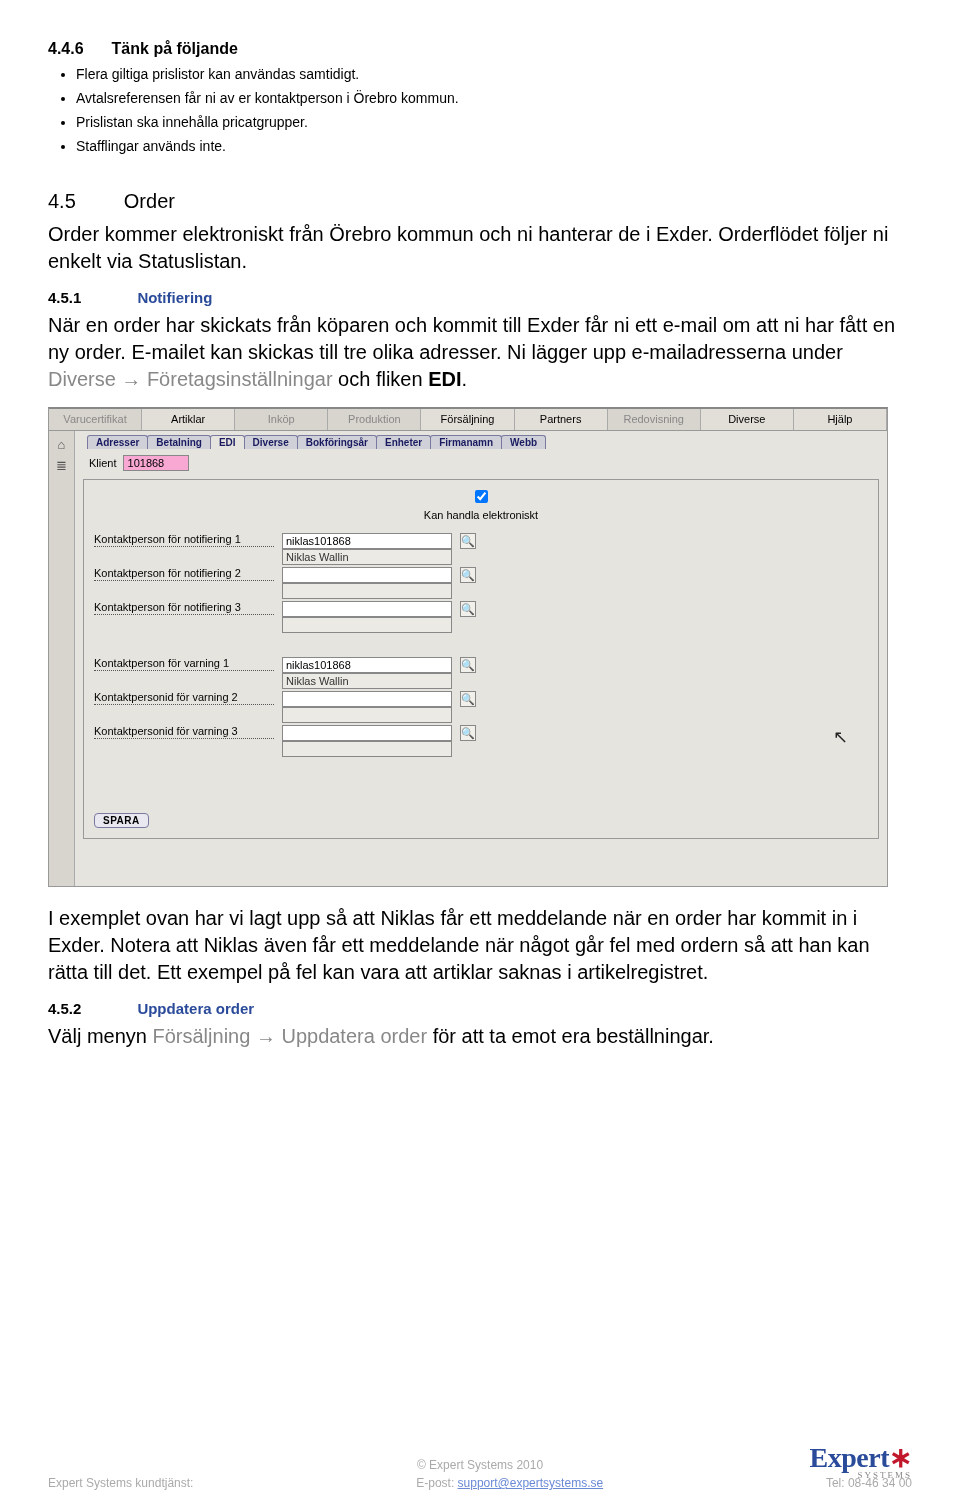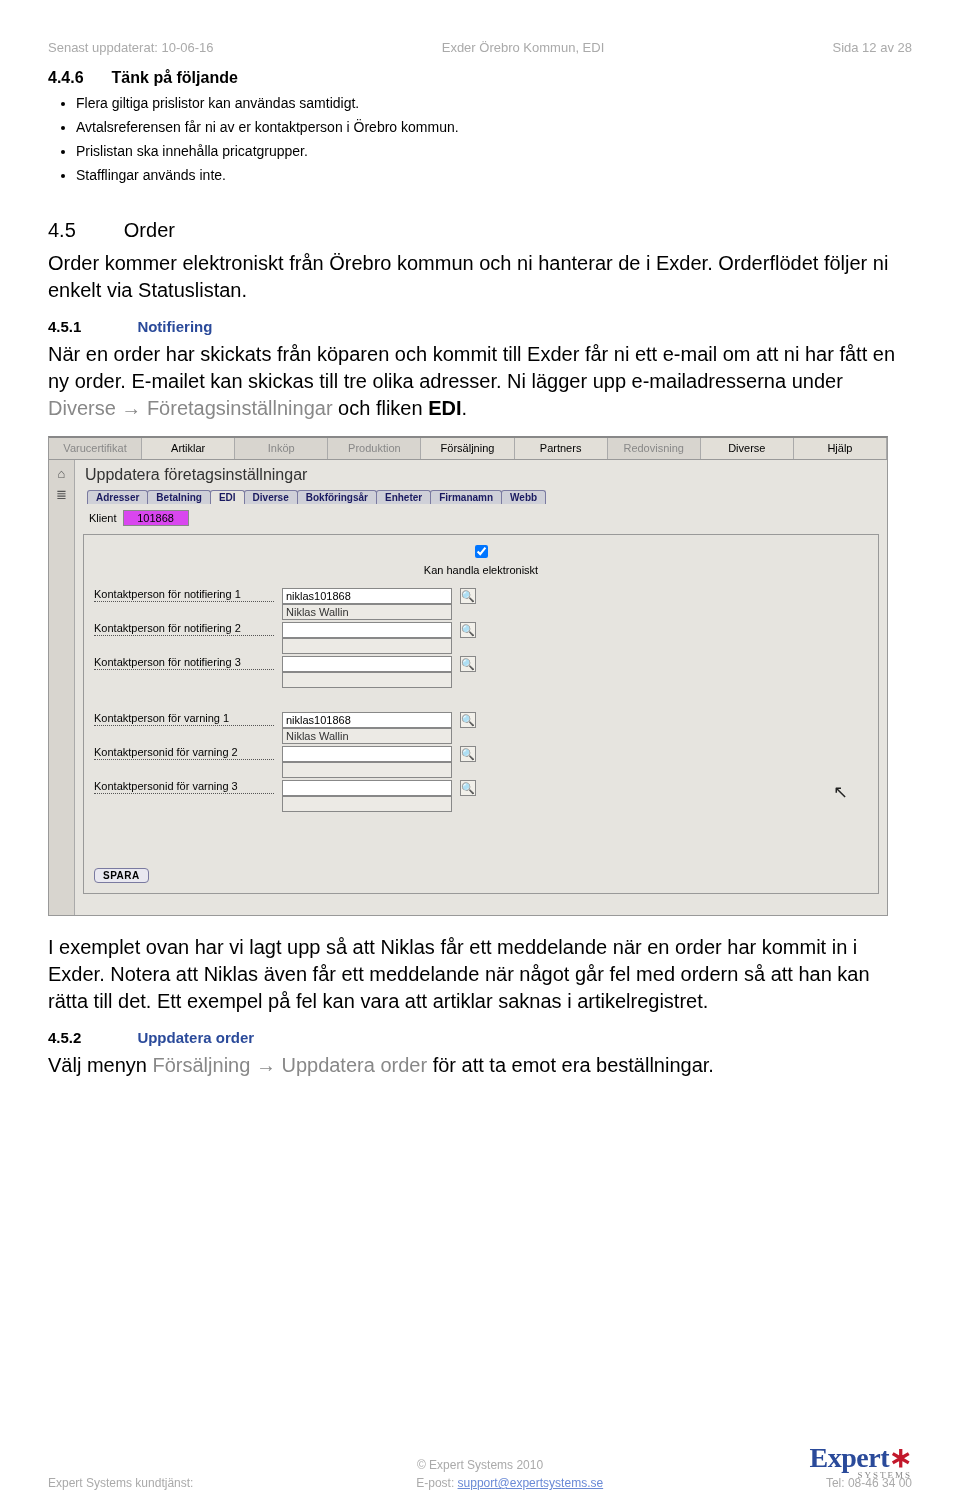--- a/index.html
+++ b/index.html
@@ -91,21 +91,21 @@
     border-radius:3px 3px 0 0;
     padding:1px 8px;
     margin-right:-1px;
     font-weight:bold;
     color:#1a1a60;
     font-size:10px;
     cursor:pointer;
   }
   .subtabs .st.active { background:#e6e4df; }
   .klient-row { margin: 6px 0 8px 6px; display:flex; align-items:center; gap:6px;}
-  .klient-row .box { border:1px solid #888; background:#d946ef; padding:1px 4px; width:66px; font-size:11px; text-align:center;}
+  .klient-row .box { border:1px solid #888; background:#f9a8d4; padding:1px 4px; width:66px; font-size:11px; text-align:left;}
   .panel {
     border:1px solid #999;
     background:#e6e4df;
     margin: 6px 0 0 0;
     height: 360px;
     padding: 8px 10px;
     position:relative;
   }
   .chkrow { display:flex; align-items:center; gap:6px; margin:2px 0 12px 0;flex-direction:column;}
   .chkrow input { margin:0; }
@@ -155,25 +155,20 @@
     font-family: Georgia, serif;
   }
   .logo .big { font-size:28px; font-weight:bold; color:#2a4a9a; letter-spacing:-0.5px;}
   .logo .dot { color:#c2182b;}
   .logo .sub { font-size:9px; color:#888; letter-spacing:2px; display:block; text-align:right; margin-top:-4px;}
 </style>
 </head>
 <body>
 
 <div class="page">
-  <div class="header-row">
-    <span>Senast uppdaterat: 10-06-16</span>
-    <span>Exder Örebro Kommun, EDI</span>
-    <span>Sida 12 av 28</span>
-  </div>
 
   <div class="num-title">
     <span class="num">4.4.6</span>
     <span class="txt">Tänk på följande</span>
   </div>
   <ul class="bullets">
     <li>Flera giltiga prislistor kan användas samtidigt.</li>
     <li>Avtalsreferensen får ni av er kontaktperson i Örebro kommun.</li>
     <li>Prislistan ska innehålla pricatgrupper.</li>
     <li>Stafflingar används inte.</li>
@@ -204,21 +199,20 @@
       <div class="tab inactive">Redovisning</div>
       <div class="tab">Diverse</div>
       <div class="tab">Hjälp</div>
     </div>
     <div class="app-body">
       <div class="leftbar">
         <span class="ic">⌂</span>
         <span class="ic">≣</span>
       </div>
       <div class="main">
-        <div class="main-title">Uppdatera företagsinställningar</div>
         <div class="subtabs">
           <div class="st">Adresser</div>
           <div class="st">Betalning</div>
           <div class="st active">EDI</div>
           <div class="st">Diverse</div>
           <div class="st">Bokföringsår</div>
           <div class="st">Enheter</div>
           <div class="st">Firmanamn</div>
           <div class="st">Webb</div>
         </div>

